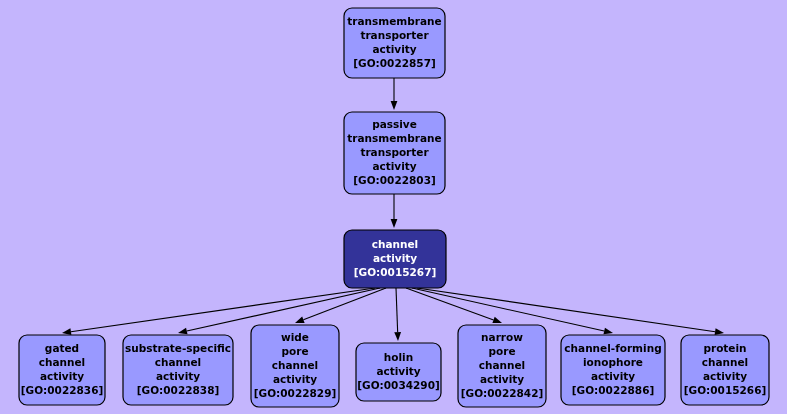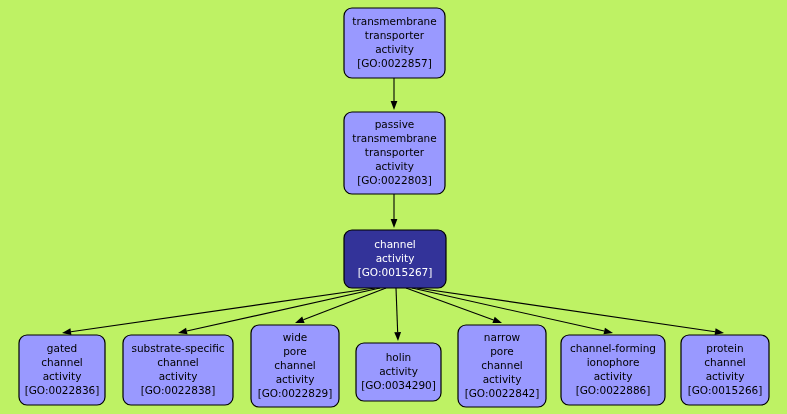--- a/index.html
+++ b/index.html
@@ -10,21 +10,22 @@
   body {
     width: 787px;
     height: 414px;
     overflow: hidden;
     font-family: "DejaVu Sans", "Liberation Sans", sans-serif;
   }
   #graph-root {
     position: relative;
     width: 787px;
     height: 414px;
-    background: #bef264;
+    background: #c4b5fd;
+    font-weight: bold;
   }
   svg#go-graph {
     display: block;
     width: 787px;
     height: 414px;
   }
   .node-box {
     stroke: #000000;
     stroke-width: 1.2;
   }

